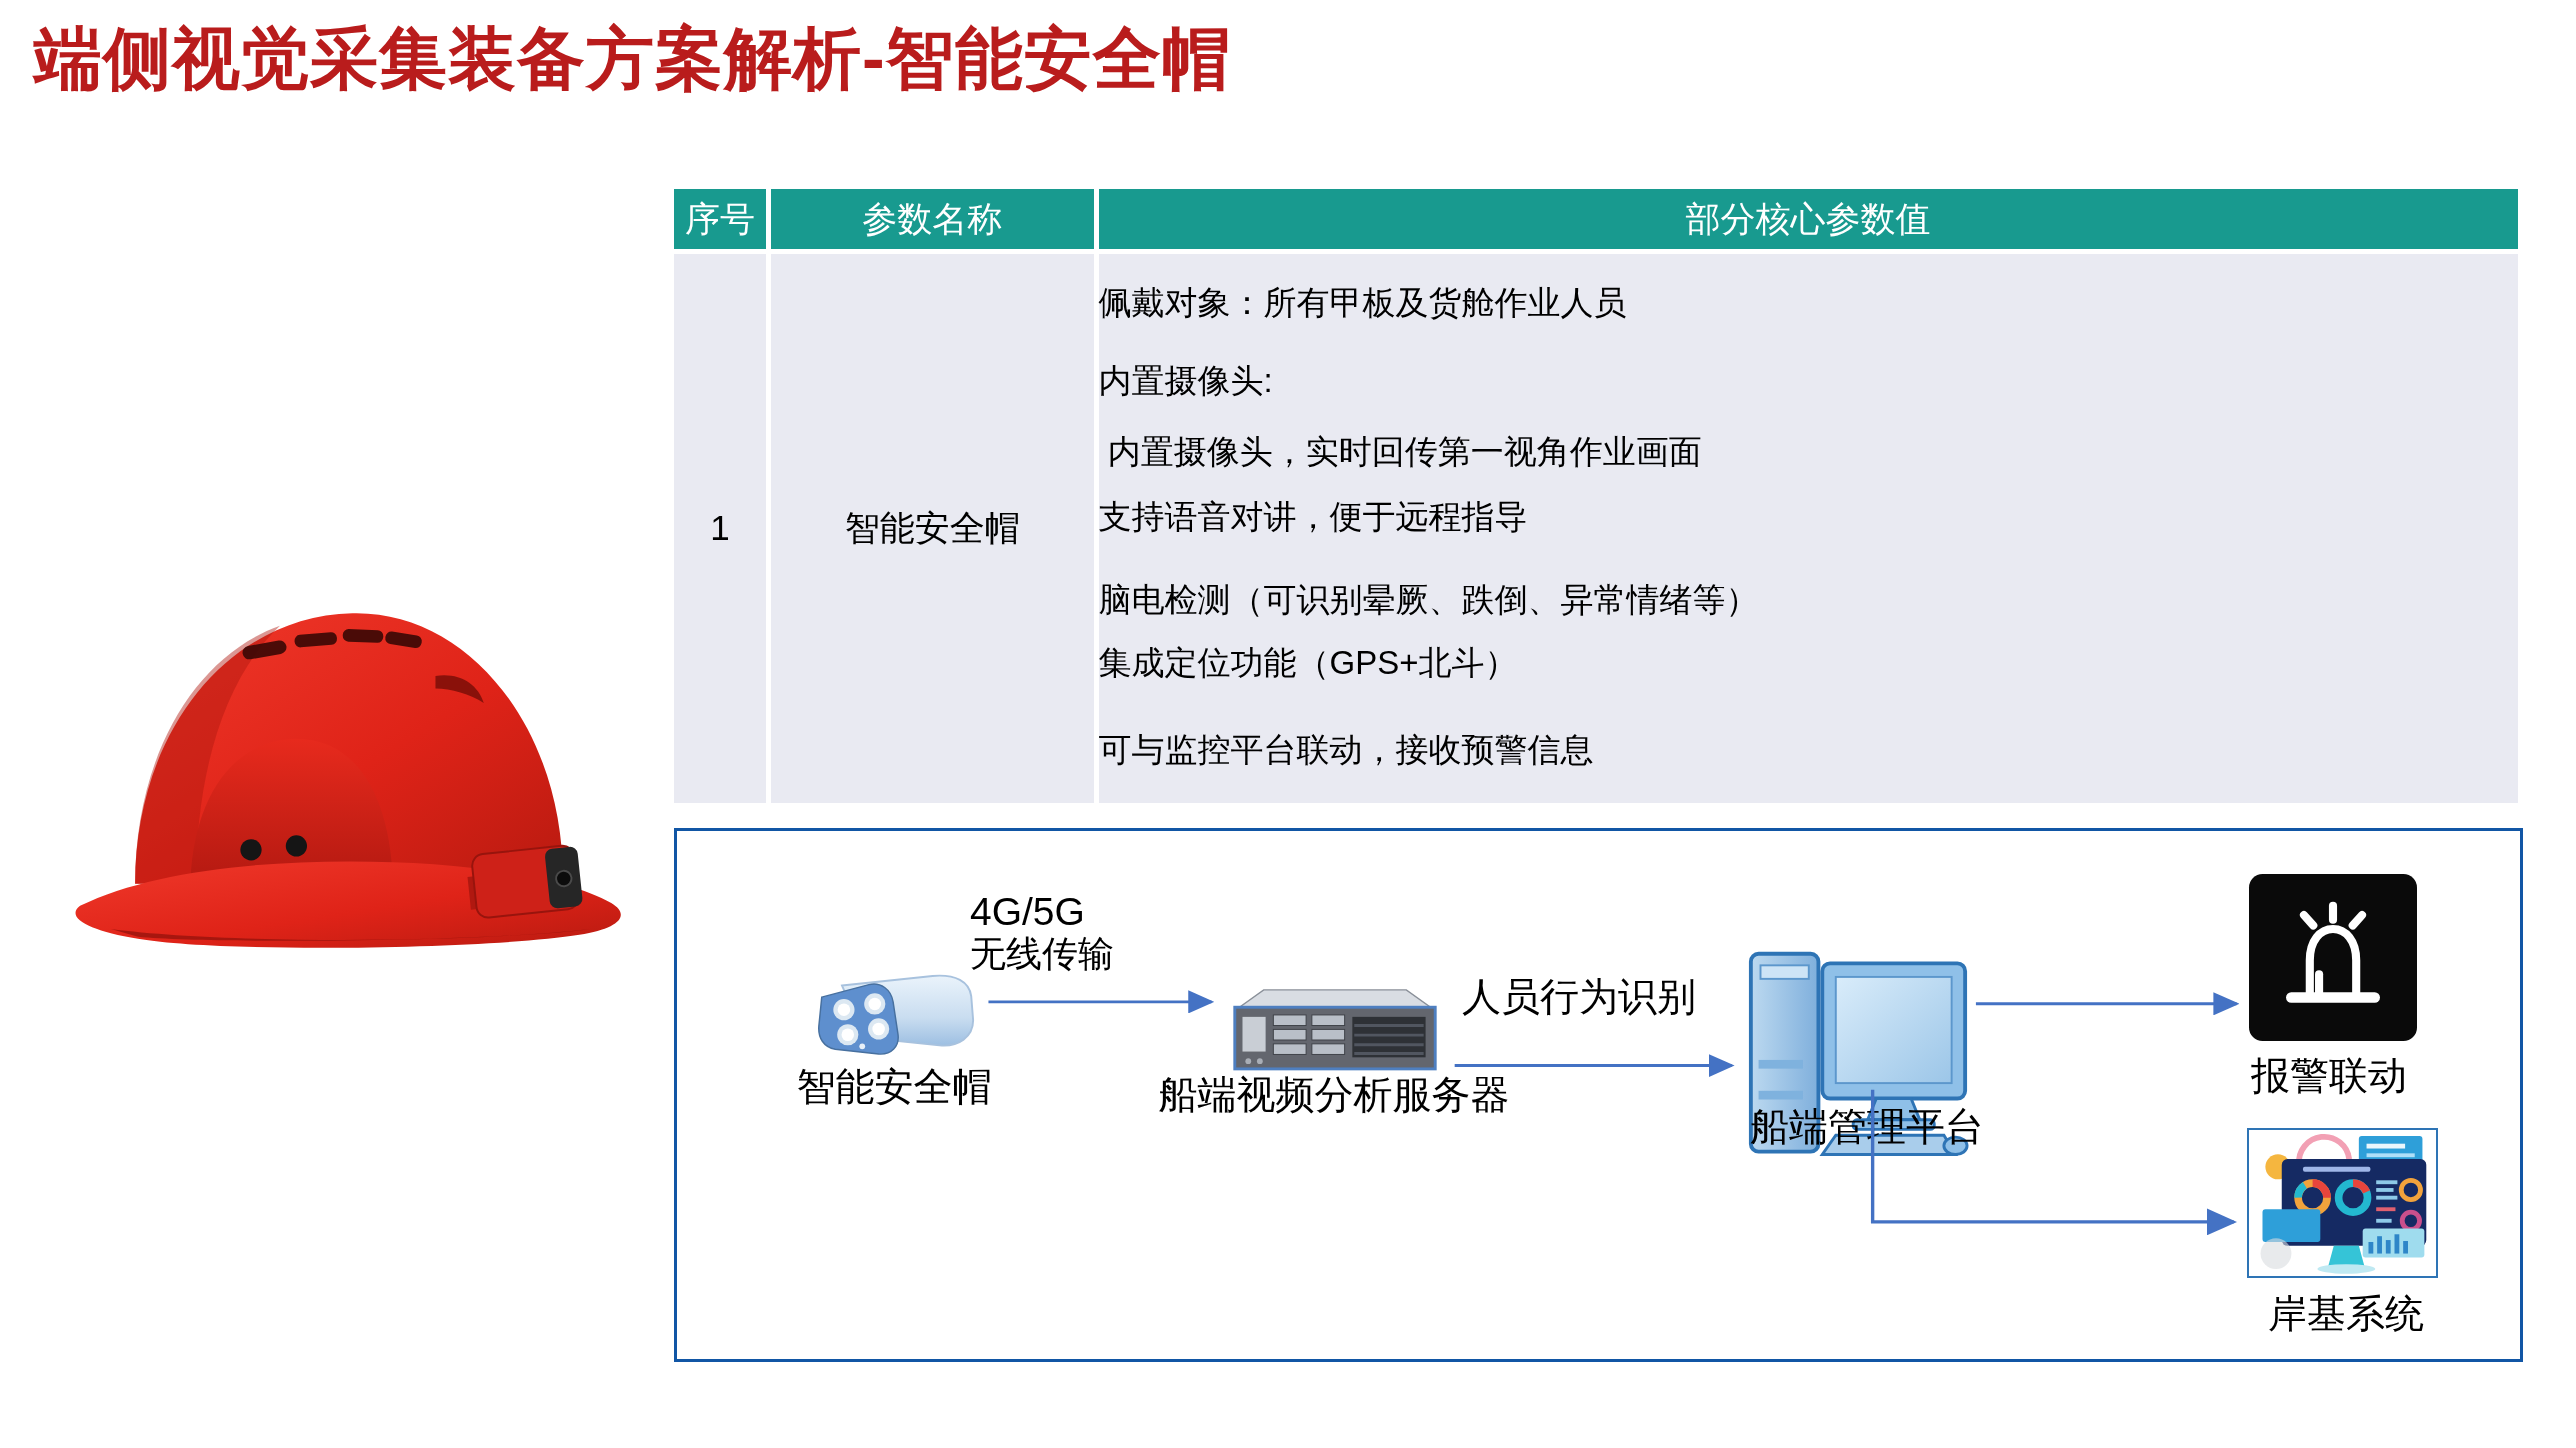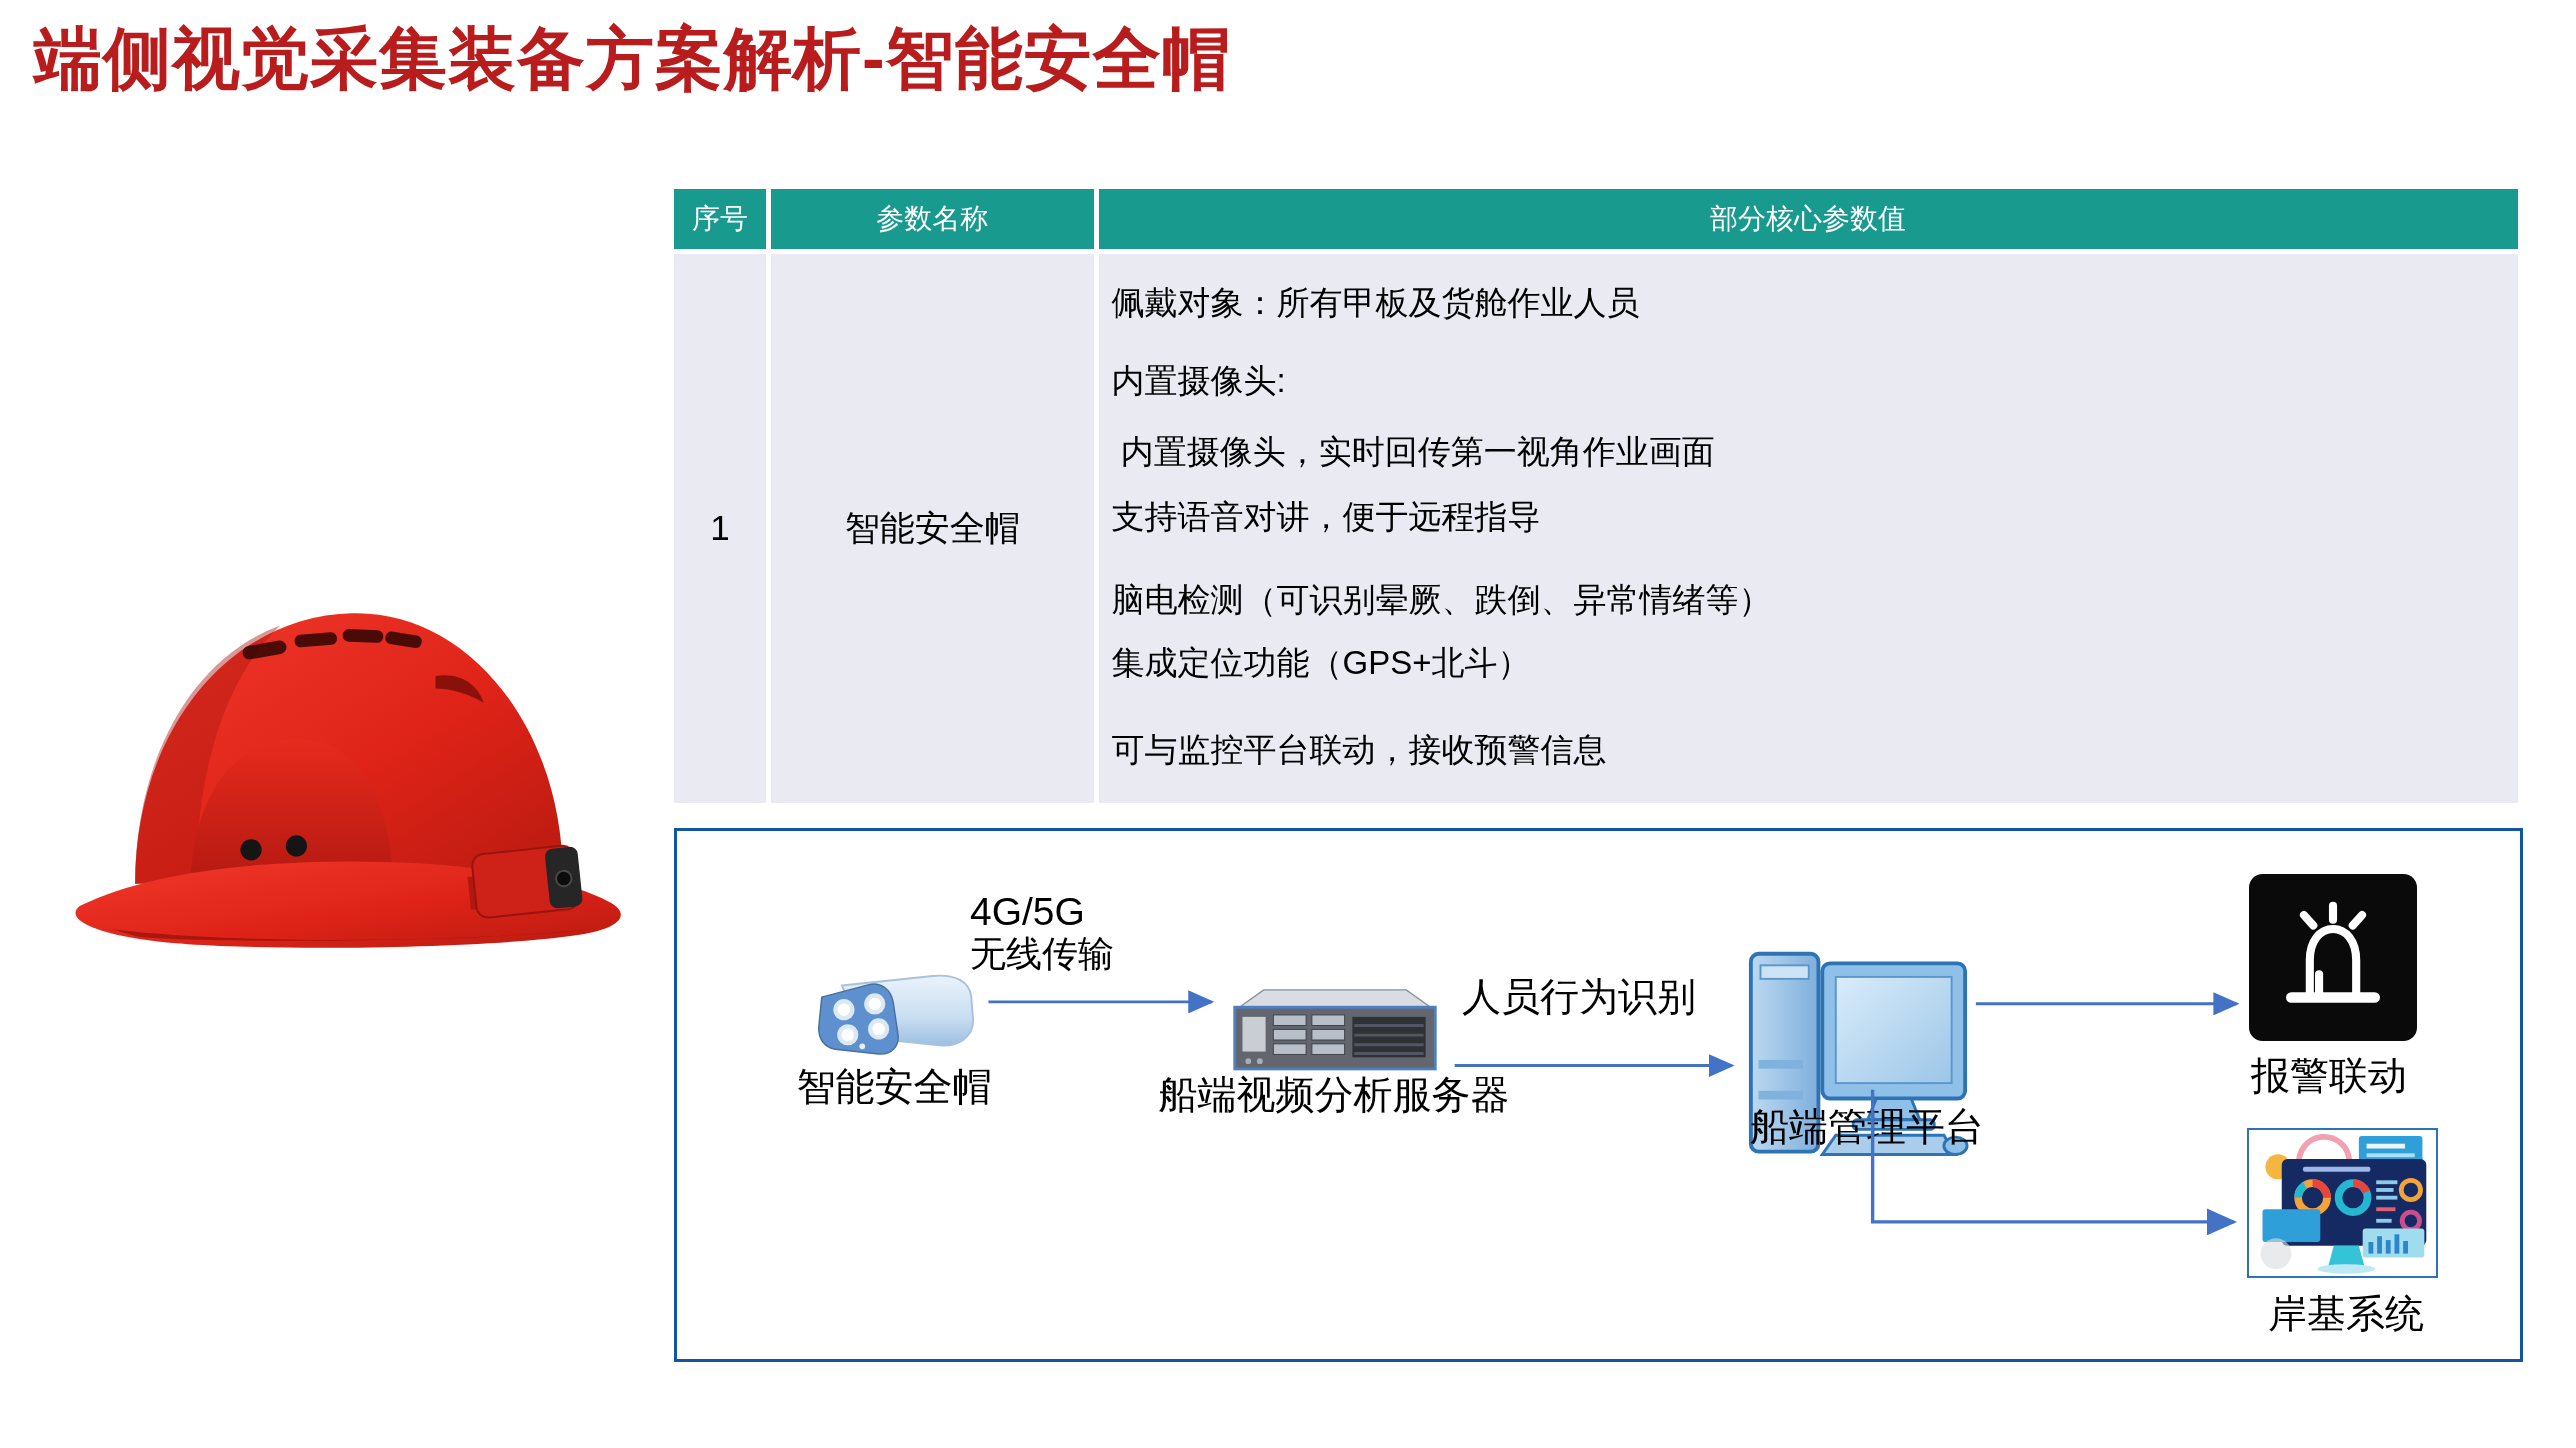--- a/index.html
+++ b/index.html
@@ -14,26 +14,26 @@
   }
   
   .helmet{position:absolute;left:53px;top:560px;width:594px;height:401px;}
   
   .ptable{
     position:absolute;left:674px;top:189px;width:1843px;
     display:grid;grid-template-columns:92px 323px 1419px;grid-template-rows:60px 549px;
     gap:4.8px;background:#fff;
   }
   .th{
-    background:#189A8F;color:#fff;font-size:28px;
+    background:#189A8F;color:#fff;font-size:35px;
     display:flex;align-items:center;justify-content:center;white-space:nowrap;
   }
   .td{background:#E9EAF2;}
   .td-center{display:flex;align-items:center;justify-content:center;font-size:35px;}
-  .td-details{padding-left:13px;font-size:33px;line-height:39px;}
+  .td-details{padding-left:0;font-size:33px;line-height:39px;}
   .td-details p{margin:0;white-space:pre;}
   .td-details p:nth-child(1){margin-top:29px;}
   .td-details p:nth-child(2){margin-top:39px;}
   .td-details p:nth-child(3){margin-top:32px;}
   .td-details p:nth-child(4){margin-top:26px;}
   .td-details p:nth-child(5){margin-top:44px;}
   .td-details p:nth-child(6){margin-top:24px;}
   .td-details p:nth-child(7){margin-top:48px;}
   
   .diagram{

